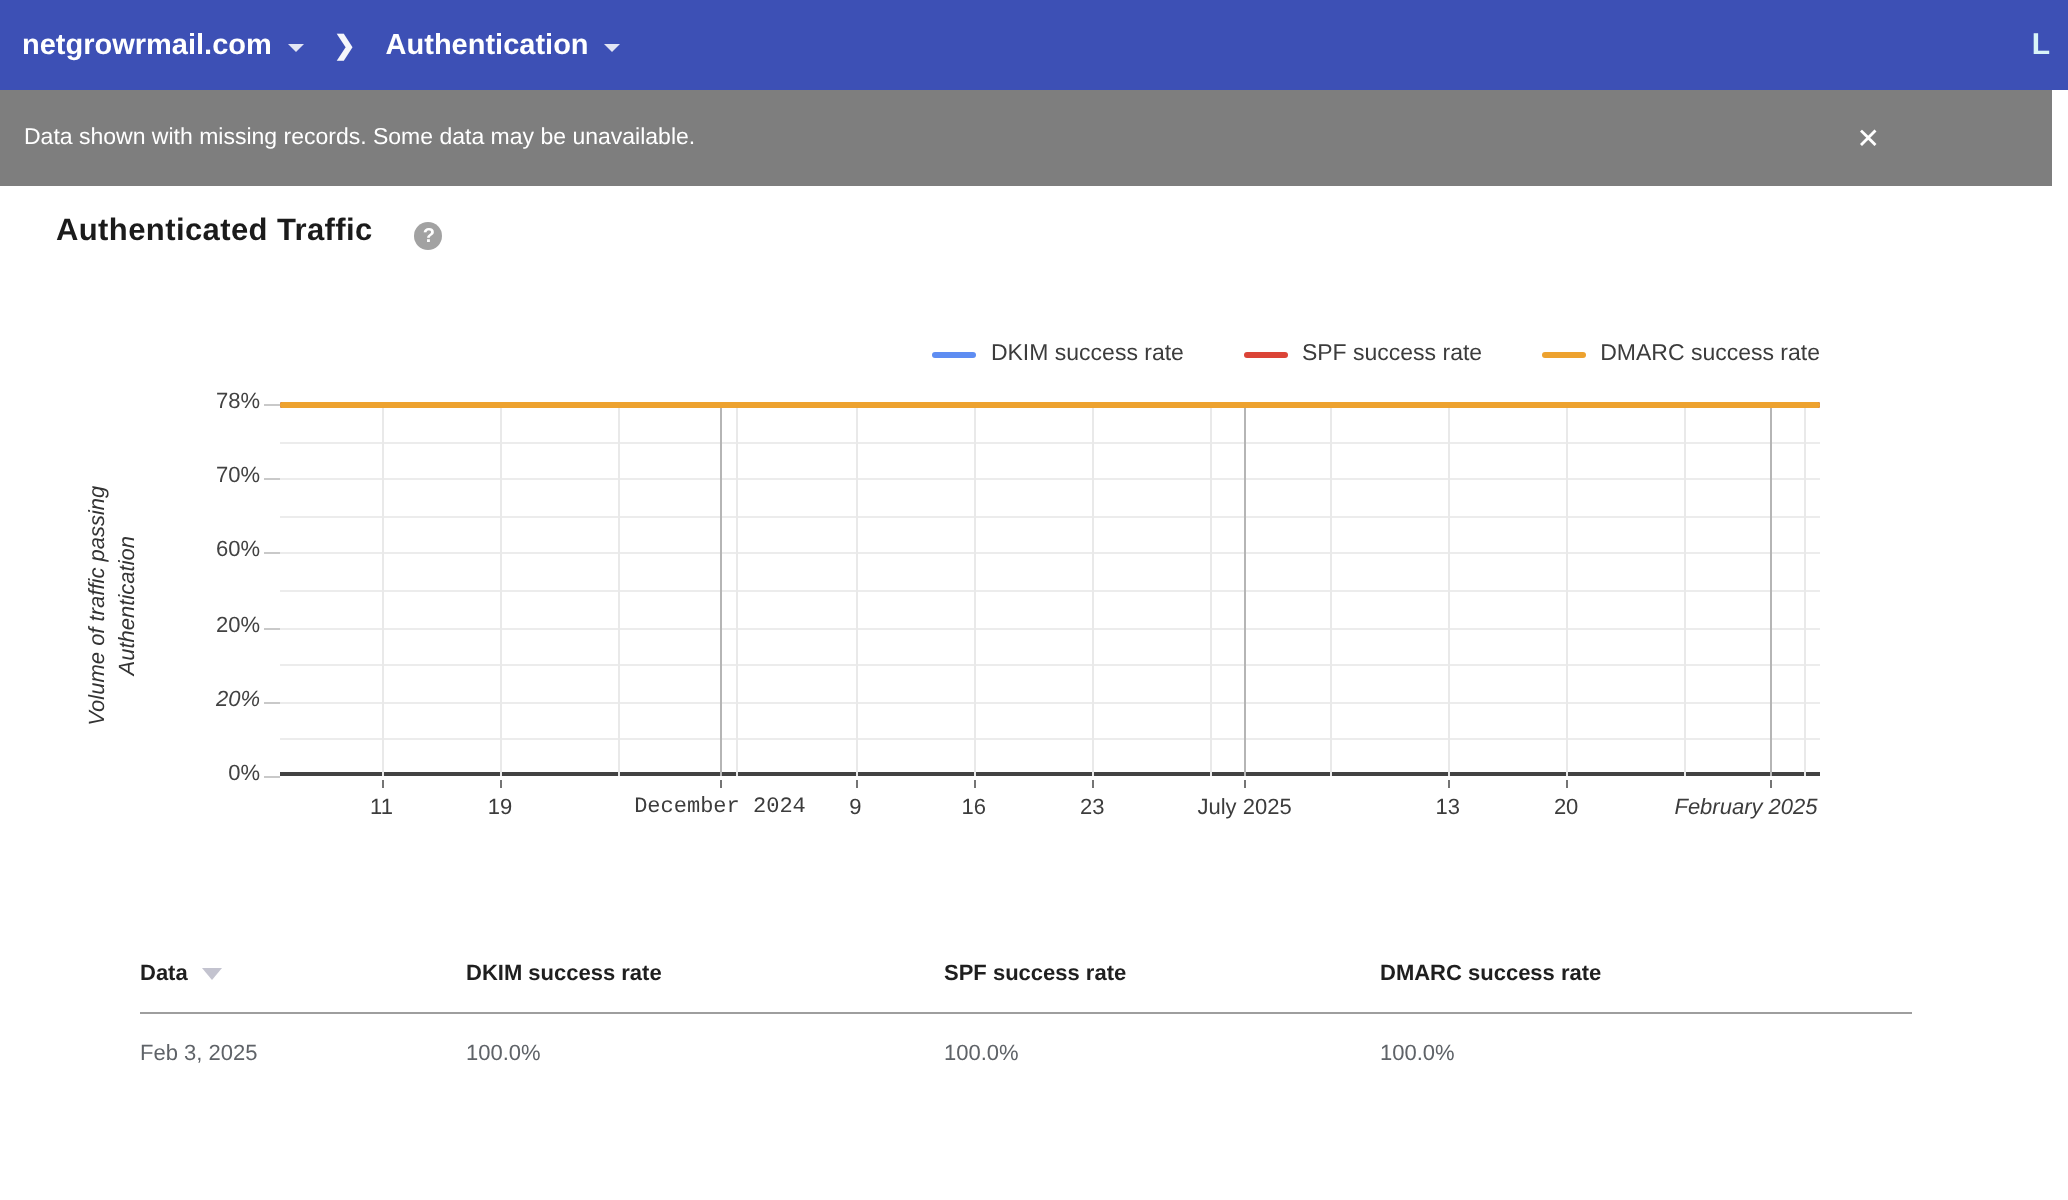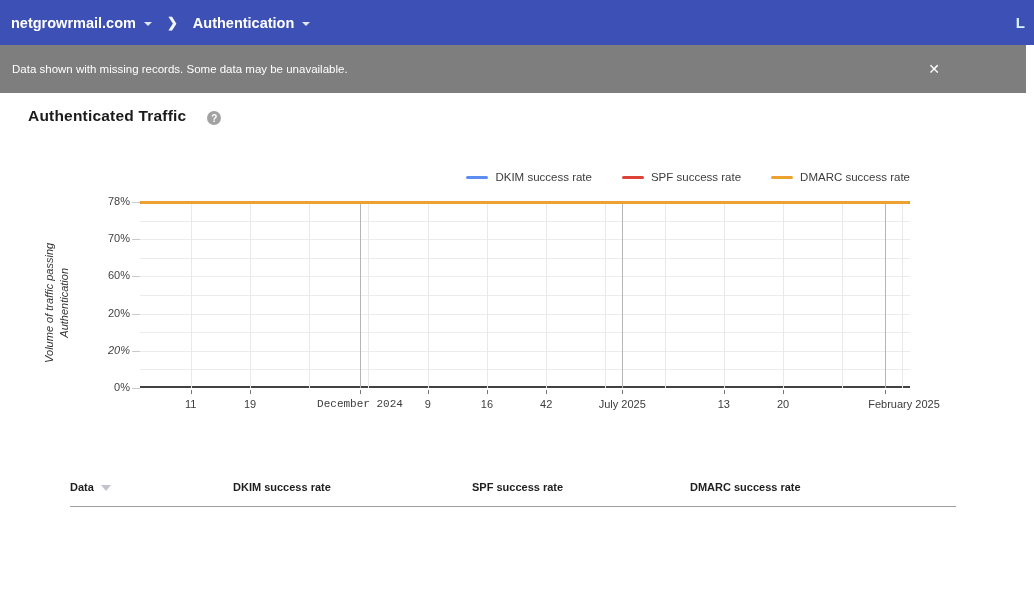--- a/index.html
+++ b/index.html
@@ -152,45 +152,51 @@
       <div class="xtick-label" style="left: 130.769px;">11</div>
       <div class="xtick" style="left: 250px;"></div>
       <div class="xtick-label" style="left: 190px;">19</div>
       <div class="xtick" style="left: 360px;"></div>
       <div class="xtick-label" style="left: 300px; font-family: Liberation Mono, monospace;">December 2024</div>
       <div class="xtick" style="left: 427.692px;"></div>
       <div class="xtick-label" style="left: 367.692px;">9</div>
       <div class="xtick" style="left: 486.923px;"></div>
       <div class="xtick-label" style="left: 426.923px;">16</div>
       <div class="xtick" style="left: 546.154px;"></div>
-      <div class="xtick-label" style="left: 486.154px;">42</div>
+      <div class="xtick-label" style="left: 486.154px;">23</div>
       <div class="xtick" style="left: 622.308px;"></div>
       <div class="xtick-label" style="left: 562.308px;">July 2025</div>
       <div class="xtick" style="left: 723.846px;"></div>
       <div class="xtick-label" style="left: 663.846px;">13</div>
       <div class="xtick" style="left: 783.077px;"></div>
       <div class="xtick-label" style="left: 723.077px;">20</div>
       <div class="xtick" style="left: 884.615px;"></div>
-      <div class="xtick-label" style="left: 844px;">February 2025</div>
+      <div class="xtick-label" style="left: 813px; font-style: italic;">February 2025</div>
     </div>
 
   <div class="tablewrap">
     <table id="datatable">
       <colgroup>
         <col style="width:163px">
           <col style="width:239px">
           <col style="width:218px">
           <col style="width:266px">
       </colgroup>
       <thead>
           <tr id="table-head-row">
             <th><span>Data</span><span class="sort-triangle"></span></th>
             <th><span>DKIM success rate</span></th>
             <th><span>SPF success rate</span></th>
             <th><span>DMARC success rate</span></th>
           </tr>
         </thead>
       <tbody id="table-body">
+          <tr>
+            <td>Feb 3, 2025</td>
+            <td>100.0%</td>
+            <td>100.0%</td>
+            <td>100.0%</td>
+          </tr>
         </tbody>
     </table>
   </div>
 
 </div>
 
 </body></html>

